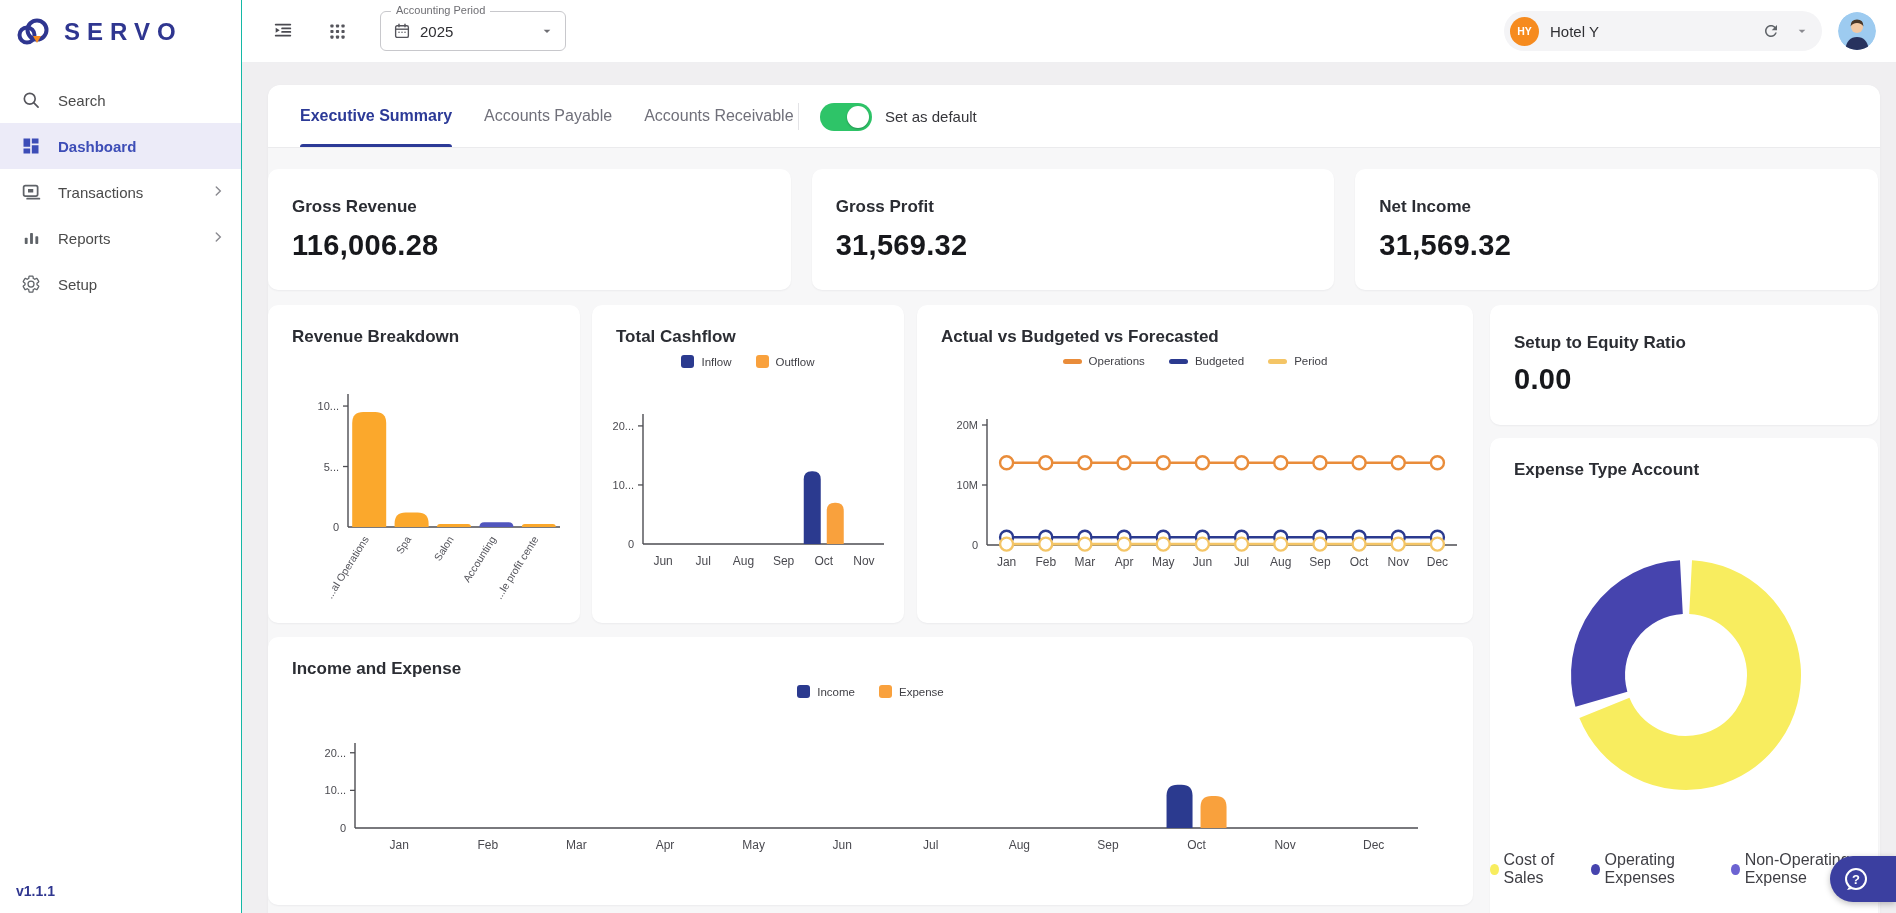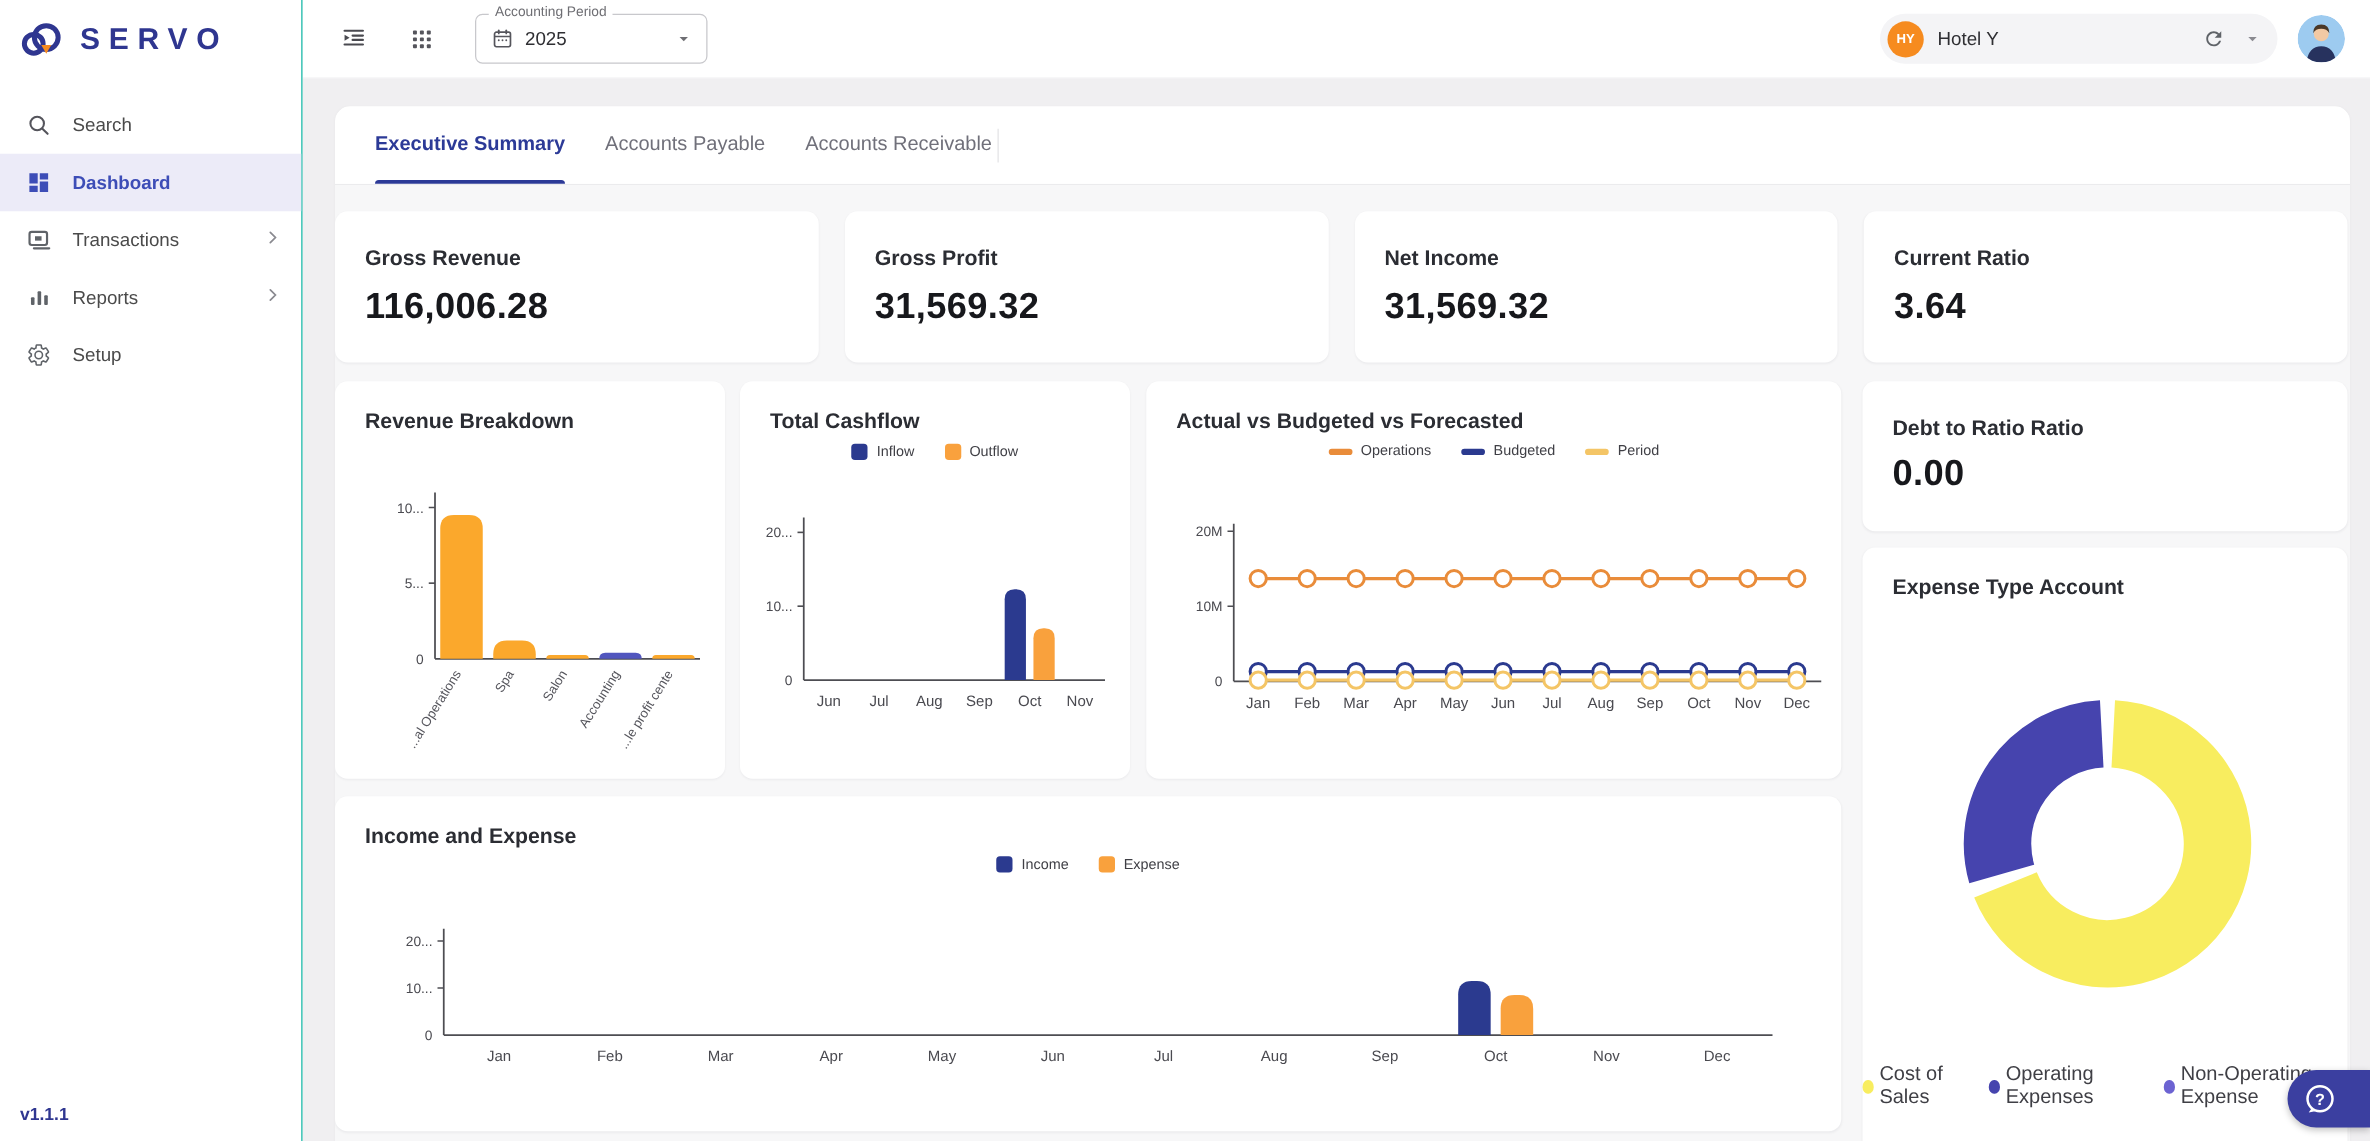--- a/index.html
+++ b/index.html
@@ -216,38 +216,40 @@
       <div class="tab active">
           <span>Executive Summary</span>
         </div>
       <div class="tab">
           <span>Accounts Payable</span>
         </div>
       <div class="tab">
           <span>Accounts Receivable</span>
         </div>
       <div class="tab-divider"></div>
+      <div class="set-default">
+        <div class="toggle">
+            <div class="knob"></div>
+          </div>
+        <span class="set-default-label">Set as default</span>
+      </div>
     </div>
 
     <div class="kpi-row">
       <div class="kpi">
         <div class="kpi-title">Gross Revenue</div>
         <div class="kpi-value">116,006.28</div>
       </div>
       <div class="kpi">
         <div class="kpi-title">Gross Profit</div>
         <div class="kpi-value">31,569.32</div>
       </div>
       <div class="kpi">
         <div class="kpi-title">Net Income</div>
         <div class="kpi-value">31,569.32</div>
-      </div>
-      <div class="kpi">
-        <div class="kpi-title">Current Ratio</div>
-        <div class="kpi-value">3.64</div>
       </div>
     </div>
 
     <div class="card" style="left:0;top:220px;width:312px;height:318px">
       <div class="card-title">Revenue Breakdown</div>
       <div class="chart"><svg viewBox="0 0 312 318" width="312" height="318">
             <line x1="80" y1="89" x2="80" y2="222" stroke="#4d4d52" stroke-width="1.4"></line>
             <line x1="80" y1="222" x2="292" y2="222" stroke="#4d4d52" stroke-width="1.4"></line>
             <text x="71" y="226" text-anchor="end" font-size="11" fill="#4a4a50">0</text>
             <line x1="75" y1="161.52380952380952" x2="80" y2="161.52380952380952" stroke="#4d4d52" stroke-width="1.3"></line>
@@ -370,21 +372,21 @@
             <circle cx="324.5833333333333" cy="239.1" r="6.5" fill="#fff" stroke="#F4C566" stroke-width="2.4"></circle>
             <circle cx="363.75" cy="239.1" r="6.5" fill="#fff" stroke="#F4C566" stroke-width="2.4"></circle>
             <circle cx="402.91666666666663" cy="239.1" r="6.5" fill="#fff" stroke="#F4C566" stroke-width="2.4"></circle>
             <circle cx="442.0833333333333" cy="239.1" r="6.5" fill="#fff" stroke="#F4C566" stroke-width="2.4"></circle>
             <circle cx="481.25" cy="239.1" r="6.5" fill="#fff" stroke="#F4C566" stroke-width="2.4"></circle>
             <circle cx="520.4166666666666" cy="239.1" r="6.5" fill="#fff" stroke="#F4C566" stroke-width="2.4"></circle>
           </svg></div>
     </div>
 
     <div class="card" style="left:1222px;top:220px;width:388px;height:120px">
-      <div class="kpi-title">Debt to Ratio Ratio</div>
+      <div class="kpi-title">Setup to Equity Ratio</div>
       <div class="kpi-value" style="top:58px">0.00</div>
     </div>
 
     <div class="card" style="left:1222px;top:353px;width:388px;height:475px;border-radius:10px 10px 0 0">
       <div class="card-title">Expense Type Account</div>
       <div class="chart"><svg viewBox="0 0 388 475" width="388" height="475">
             <path d="M200.60556414937906,149.1206009415975 A88,88 0 1 1 114.3960840471933,269.93631584083533" fill="none" stroke="#F8ED5F" stroke-width="54" stroke-linejoin="round"></path>
             <path d="M111.40033635660085,261.2259553253061 A88,88 0 0 1 191.3944358506209,149.1206009415975" fill="none" stroke="#4644AE" stroke-width="54" stroke-linejoin="round"></path>
           </svg></div>
       <div class="legend" style="bottom:26px;gap:14px;font-size:16px">

